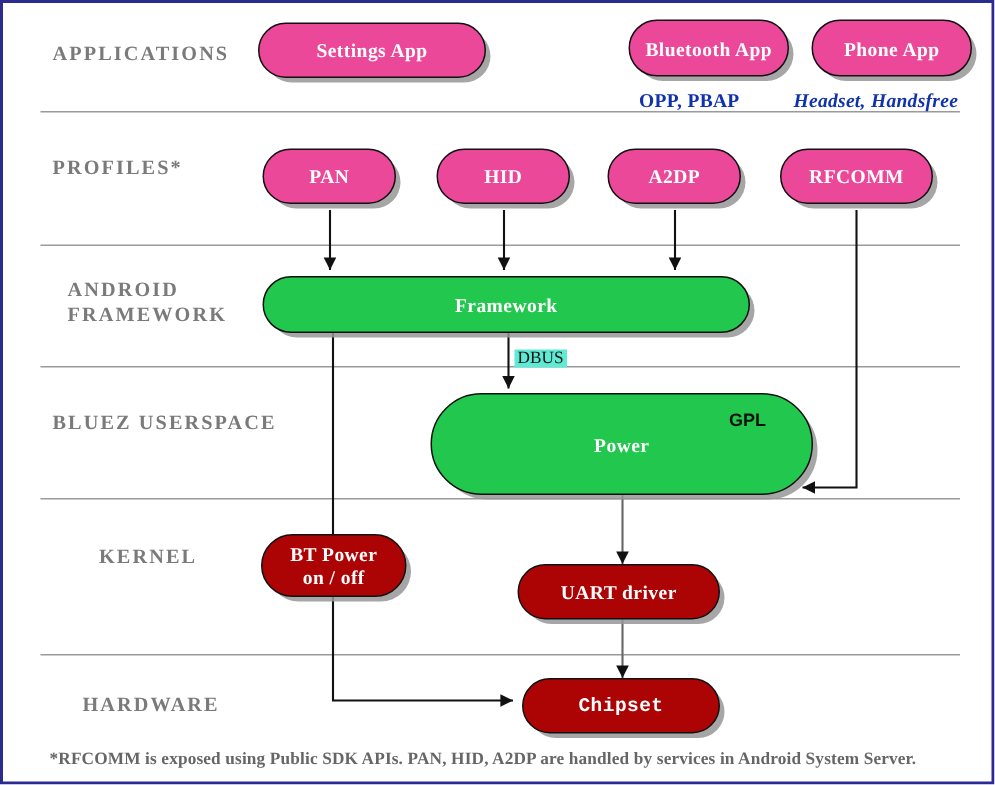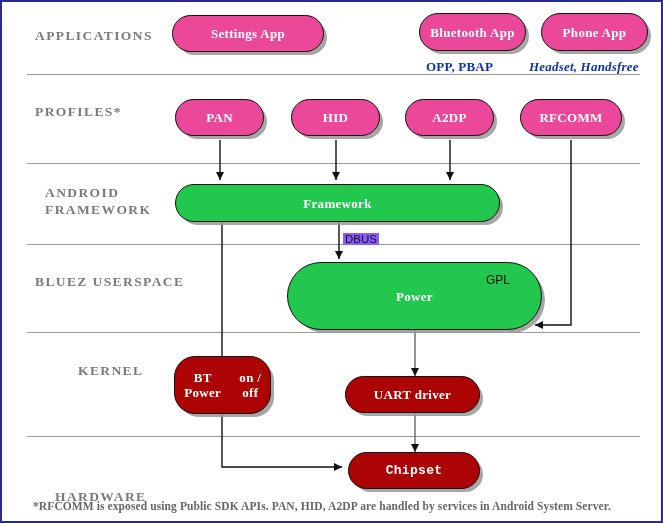--- a/index.html
+++ b/index.html
@@ -65,31 +65,31 @@
     letter-spacing:.2px;
     white-space:nowrap;
     z-index:5;
   }
   
   .gpl-tag{
     position:absolute;
     color:#111111;
     font-family:"Liberation Sans",sans-serif;
     font-size:12px;
-    font-weight:400;
+    font-weight:700;
     z-index:6;
   }
   
   .edge-label{
     position:absolute;
     color:#111111;
-    font-family:Liberation Sans, sans-serif;
+    font-family:Liberation Serif, serif;
     font-size:11.5px;
     z-index:6;
-    background:#8b5cf6;
+    background:#5eead4;
     padding:0 2px;
   }
   
   .footnote{
     position:absolute;
     color:#666666;
     font-family:"Liberation Serif",serif;
     font-size:11.5px;
     font-weight:700;
     letter-spacing:.1px;
@@ -136,22 +136,22 @@
   <div class="divider" style="top:161px;"></div>
   <div class="divider" style="top:242px;"></div>
   <div class="divider" style="top:330px;"></div>
   <div class="divider" style="top:434px;"></div>
 
   <div class="layer-label" style="left:33px;top:25px;">APPLICATIONS</div>
   <div class="layer-label" style="left:43px;top:182px;">ANDROID
 FRAMEWORK</div>
   <div class="layer-label" style="left:33px;top:101px;">PROFILES*</div>
   <div class="layer-label" style="left:33px;top:271px;">BLUEZ USERSPACE</div>
-  <div class="layer-label" style="left:76px;top:360px;text-align:right;">KERNEL</div>
-  <div class="layer-label" style="left:53px;top:486px;">HARDWARE</div>
+  <div class="layer-label" style="left:64px;top:360px;text-align:right;">KERNEL</div>
+  <div class="layer-label" style="left:53px;top:459px;">HARDWARE</div>
 
   <div class="node blue" style="left:170px;top:13px;width:152px;height:37px;border-radius:19px;">
     <span>Settings App</span>
   </div>
 
   <div class="node blue" style="left:417px;top:11px;width:107px;height:38px;border-radius:19px;">
     <span>Bluetooth App</span>
   </div>
 
   <div class="node blue" style="left:539px;top:11px;width:107px;height:38px;border-radius:19px;">
@@ -177,21 +177,21 @@
   <div class="node green" style="left:173px;top:182px;width:325px;height:38px;border-radius:19px;">
     <span>Framework</span>
   </div>
   <div class="edge-label" style="left:341px;top:231px;">DBUS</div>
 
   <div class="node green" style="left:285px;top:260px;width:255px;height:68px;border-radius:34px;">
     <span>Power</span>
   </div>
   <div class="gpl-tag" style="left:484px;top:271px;">GPL</div>
 
-  <div class="node red" style="left:172px;top:354px;width:97px;height:58px;border-radius:21px;">
+  <div class="node red" style="left:172px;top:354px;width:97px;height:42px;border-radius:21px;flex-direction:column;">
     <span>BT Power</span>
     <span>on / off</span>
   </div>
 
   <div class="node red" style="left:343px;top:374px;width:135px;height:37px;border-radius:19px;">
     <span>UART driver</span>
   </div>
 
   <div class="node red" style="left:346px;top:450px;width:132px;height:37px;border-radius:19px;font-family:Liberation Mono, monospace;">
     <span>Chipset</span>

